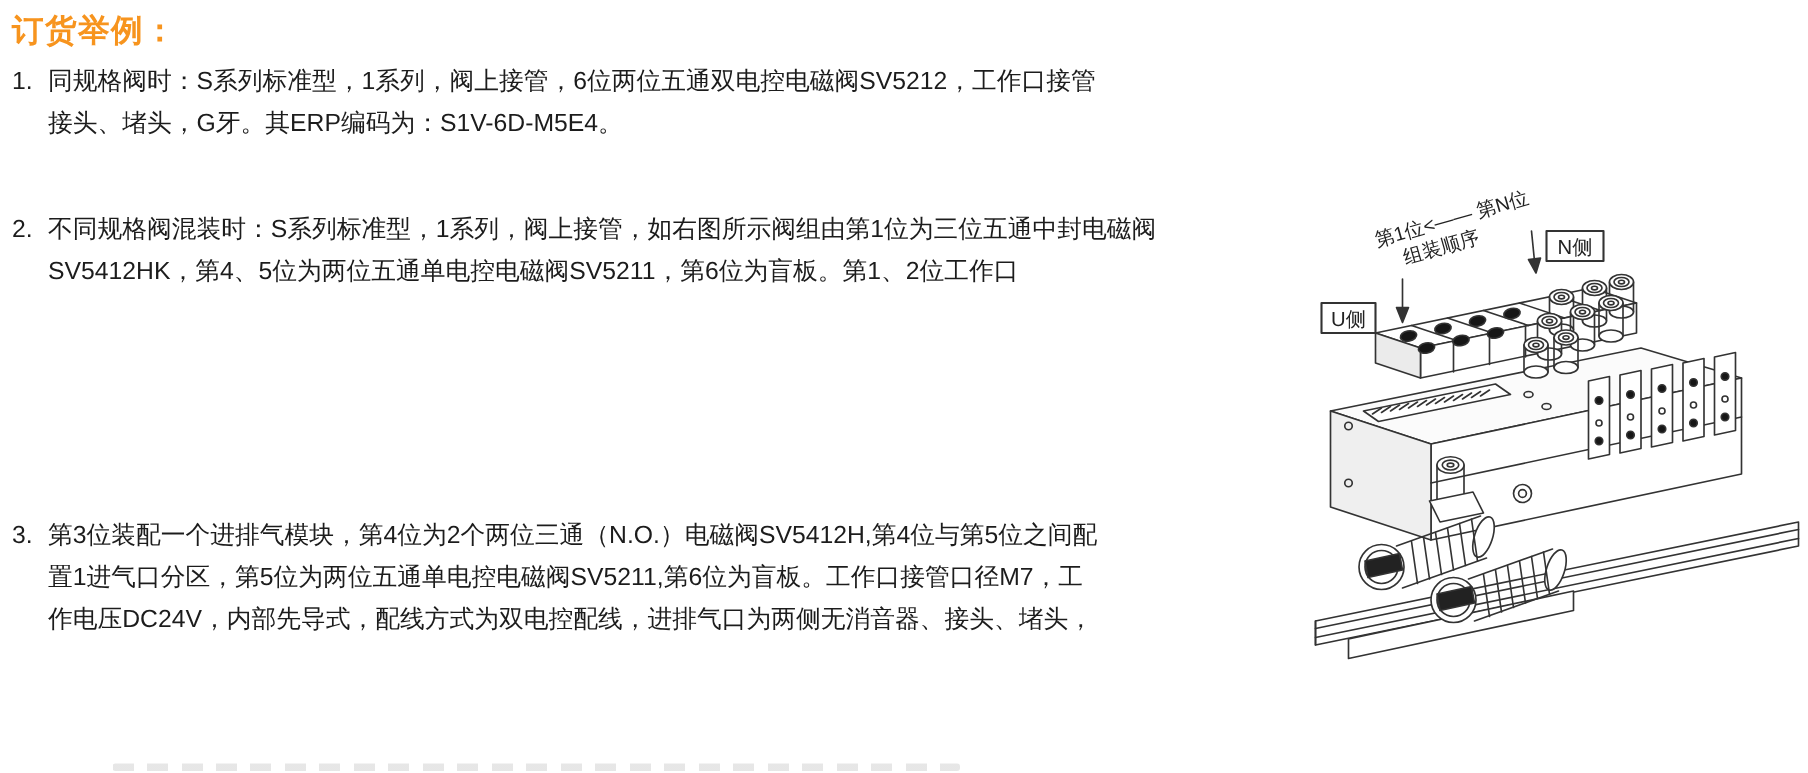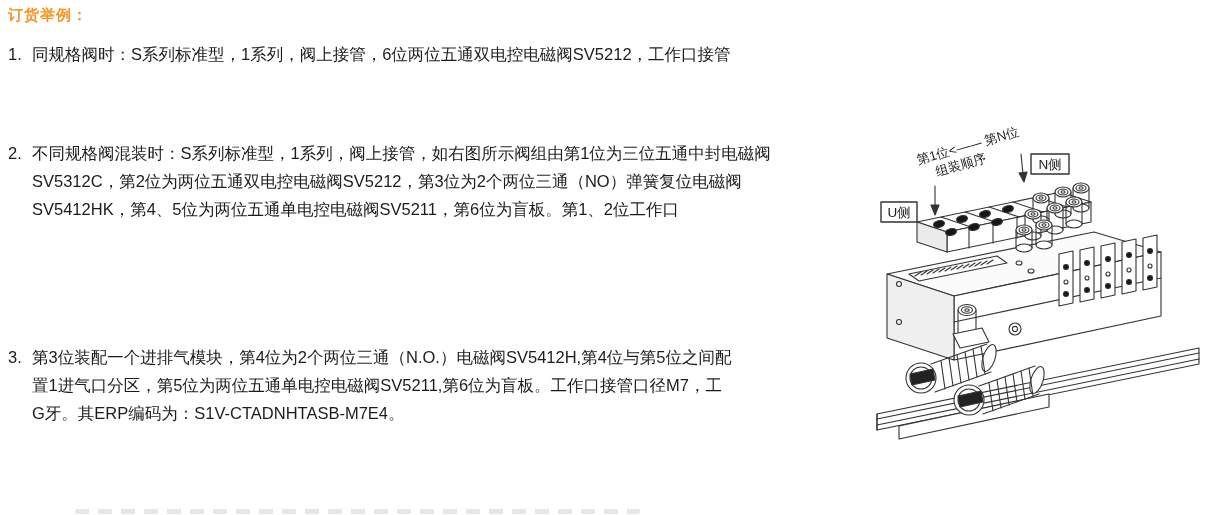--- a/index.html
+++ b/index.html
@@ -1,21 +1,21 @@
 <!DOCTYPE html>
 <html><head>
 <meta charset="utf-8">
 <style>
   * { margin: 0; padding: 0; box-sizing: border-box; }
   html, body { width: 1205px; height: 515px; background: #ffffff; overflow: hidden; }
   body { font-family: "Liberation Sans", "DejaVu Sans", sans-serif; color: #1c1c1c; position: relative; }
 
   .heading {
     position: absolute; left: 8px; top: 6px;
-    font-size: 15px; font-weight: bold; color: #F7941E;
+    font-size: 21px; font-weight: bold; color: #F7941E;
     letter-spacing: 1px;
   }
 
   .para {
     position: absolute; left: 8px;
     display: flex; align-items: flex-start;
     font-size: 16.5px; line-height: 28px; color: #1c1c1c;
   }
   .para .num { width: 24px; flex: 0 0 24px; white-space: nowrap; }
   .para .lines .line { white-space: nowrap; }
@@ -41,38 +41,38 @@
 </style>
 </head>
 <body>
 
 <div class="heading">订货举例：</div>
 
 <div class="para" id="para-1">
   <div class="num">1.</div>
   <div class="lines">
     <div class="line">同规格阀时：S系列标准型，1系列，阀上接管，6位两位五通双电控电磁阀SV5212，工作口接管</div>
+    <div class="line">接头、堵头，G牙。其ERP编码为：S1V-6D-M5E4。</div>
   </div>
 </div>
 
 <div class="para" id="para-2">
   <div class="num">2.</div>
   <div class="lines">
     <div class="line">不同规格阀混装时：S系列标准型，1系列，阀上接管，如右图所示阀组由第1位为三位五通中封电磁阀</div>
-    <div class="line">SV5312C，第2位为两位五通双电控电磁阀SV5212，第3位为2个两位三通（NO）弹簧复位电磁阀</div>
     <div class="line">SV5412HK，第4、5位为两位五通单电控电磁阀SV5211，第6位为盲板。第1、2位工作口</div>
   </div>
 </div>
 
 <div class="para" id="para-3">
   <div class="num">3.</div>
   <div class="lines">
     <div class="line">第3位装配一个进排气模块，第4位为2个两位三通（N.O.）电磁阀SV5412H,第4位与第5位之间配</div>
     <div class="line">置1进气口分区，第5位为两位五通单电控电磁阀SV5211,第6位为盲板。工作口接管口径M7，工</div>
-    <div class="line">G牙。其ERP编码为：S1V-CTADNHTASB-M7E4。</div>
+    <div class="line">作电压DC24V，内部先导式，配线方式为双电控配线，进排气口为两侧无消音器、接头、堵头，</div>
   </div>
 </div>
 
 <div class="illustration">
 <svg width="337" height="330" viewBox="0 0 335 330">
   <g stroke="#333" stroke-width="1.1" fill="none" stroke-linejoin="round" stroke-linecap="round">
 
     <g>
       <polygon points="8,288 330,222 330,238 8,304" fill="#ffffff"></polygon>
       <line x1="8" y1="293" x2="330" y2="227"></line>

